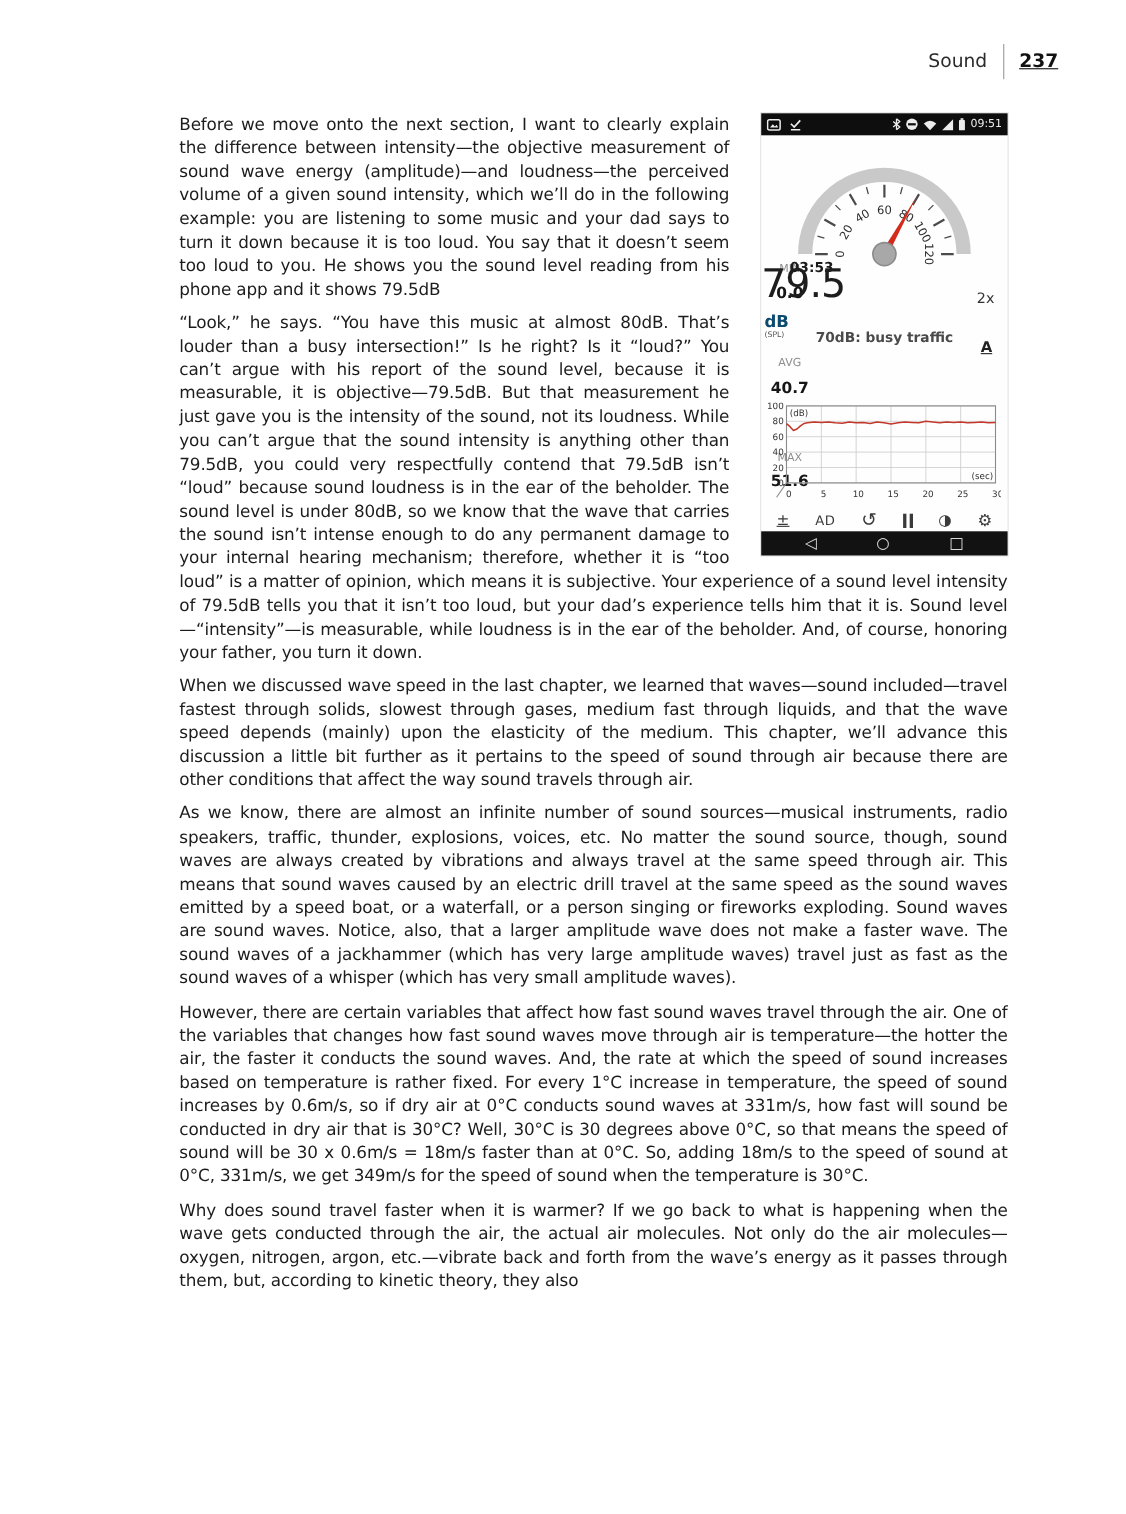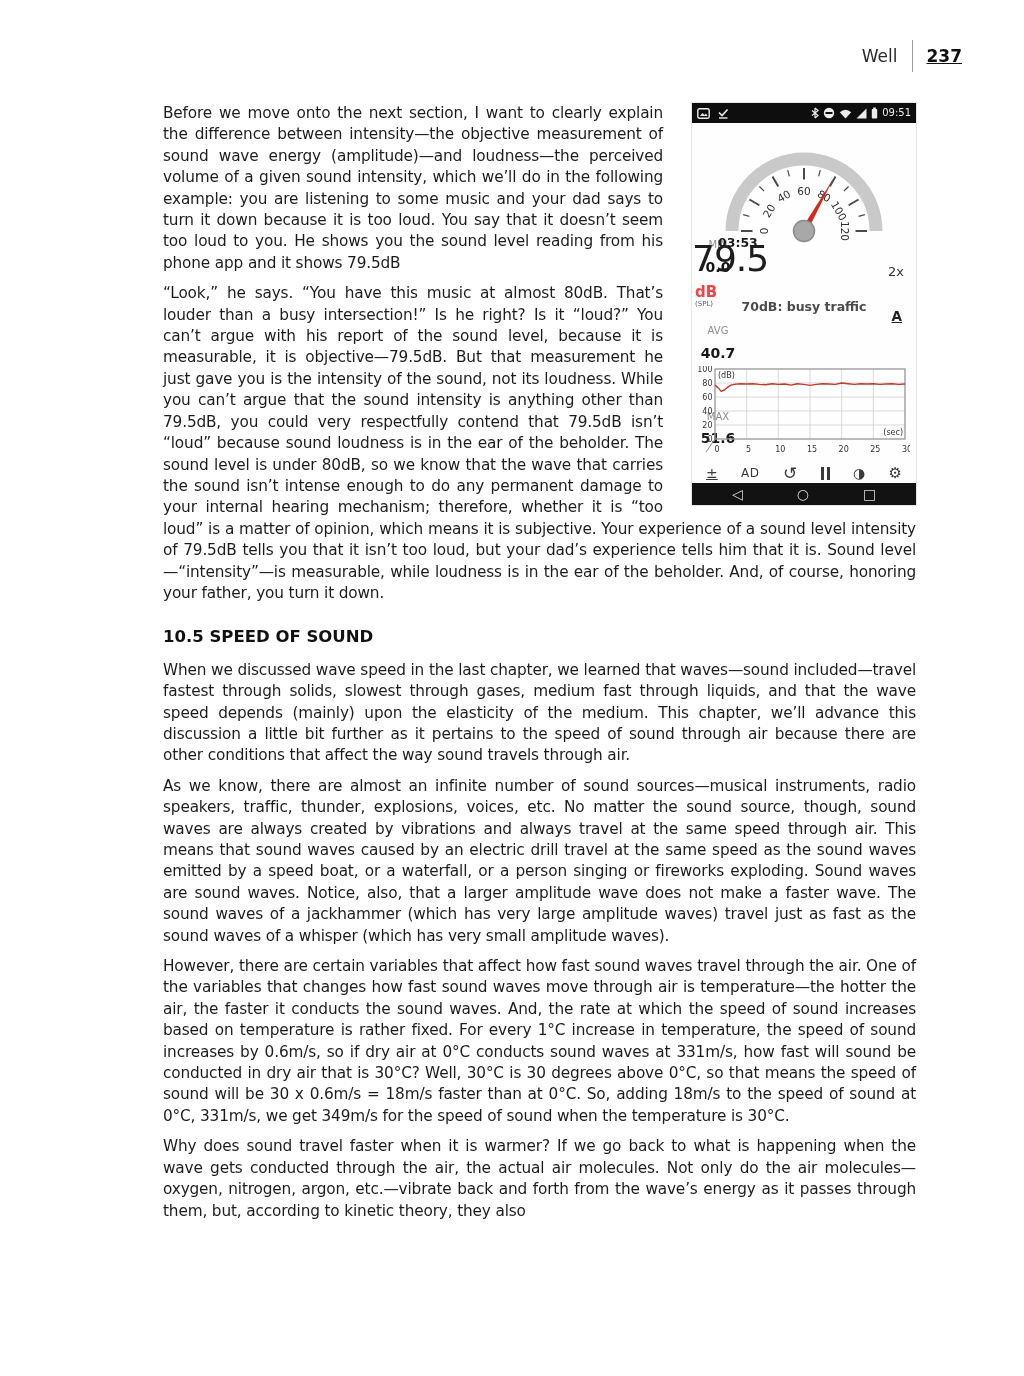--- a/index.html
+++ b/index.html
@@ -59,21 +59,21 @@
   .gauge-wrap svg { display: block; }
   .gauge-timer { font-size: 12.5px; font-weight: bold; fill: #1b1b1b; }
   .gauge-label { font-size: 10.5px; fill: #2e2e2e; }
 
   .reading-row {
     position: relative; margin-top: 2px; height: 42px;
     display: flex; justify-content: center; align-items: flex-start; flex-direction: column;
   }
   .reading-value { font-size: 36px; line-height: 40px; letter-spacing: -1px; color: #1d1d1d; }
   .reading-unit-wrap { display: inline-flex; flex-direction: column; margin-left: 3px; padding-top: 6px; }
-  .reading-unit { font-size: 15px; font-weight: bold; color: #ef4444; line-height: 15px; }
+  .reading-unit { font-size: 15px; font-weight: bold; color: #0c4a6e; line-height: 15px; }
   .reading-unit-sub { font-size: 7px; color: #555; line-height: 9px; }
   .reading-zoom { position: absolute; right: 12px; top: 8px; font-size: 13px; color: #333; }
 
   .reference-row { position: relative; height: 18px; margin-top: 1px; text-align: center; }
   .reference { font-size: 12.5px; font-weight: bold; color: #4a4a4a; }
   .weighting {
     position: absolute; right: 14px; top: 10px;
     font-size: 13.5px; font-weight: bold; color: #222;
     text-decoration: underline;
   }
@@ -110,21 +110,21 @@
     color: #d8d8d8; font-size: 14px;
   }
   .nav-bar span { line-height: 14px; }
 </style>
 </head>
 <body>
 
 <div class="page">
 
   <header class="page-header">
-    <span class="section">Well</span>
+    <span class="section">Sound</span>
     <span class="rule"></span>
     <span class="pagenum">237</span>
   </header>
 
   <main class="content">
 
     <aside class="phone">
 
       <div class="status-bar">
         <svg class="sicon" width="13" height="11" viewBox="0 0 13 11">
@@ -281,20 +281,19 @@
       <div class="nav-bar">
         <span>◁</span>
         <span>○</span>
         <span>□</span>
       </div>
     </aside>
 
     <p>Before we move onto the next section, I want to clearly explain the difference between intensity—the objective measurement of sound wave energy (amplitude)—and loudness—the perceived volume of a given sound intensity, which we’ll do in the following example: you are listening to some music and your dad says to turn it down because it is too loud. You say that it doesn’t seem too loud to you. He shows you the sound level reading from his phone app and it shows 79.5dB</p>
     <p>“Look,” he says. “You have this music at almost 80dB. That’s louder than a busy intersection!” Is he right? Is it “loud?” You can’t argue with his report of the sound level, because it is measurable, it is objective—79.5dB. But that measurement he just gave you is the intensity of the sound, not its loudness. While you can’t argue that the sound intensity is anything other than 79.5dB, you could very respectfully contend that 79.5dB isn’t “loud” because sound loudness is in the ear of the beholder. The sound level is under 80dB, so we know that the wave that carries the sound isn’t intense enough to do any permanent damage to your internal hearing mechanism; therefore, whether it is “too loud” is a matter of opinion, which means it is subjective. Your experience of a sound level intensity of 79.5dB tells you that it isn’t too loud, but your dad’s experience tells him that it is. Sound level—“intensity”—is measurable, while loudness is in the ear of the beholder. And, of course, honoring your father, you turn it down.</p>
 
-    <h2>10.5 SPEED OF SOUND</h2>
 
     <p>When we discussed wave speed in the last chapter, we learned that waves—sound included—travel fastest through solids, slowest through gases, medium fast through liquids, and that the wave speed depends (mainly) upon the elasticity of the medium. This chapter, we’ll advance this discussion a little bit further as it pertains to the speed of sound through air because there are other conditions that affect the way sound travels through air.</p>
     <p>As we know, there are almost an infinite number of sound sources—musical instruments, radio speakers, traffic, thunder, explosions, voices, etc. No matter the sound source, though, sound waves are always created by vibrations and always travel at the same speed through air. This means that sound waves caused by an electric drill travel at the same speed as the sound waves emitted by a speed boat, or a waterfall, or a person singing or fireworks exploding. Sound waves are sound waves. Notice, also, that a larger amplitude wave does not make a faster wave. The sound waves of a jackhammer (which has very large amplitude waves) travel just as fast as the sound waves of a whisper (which has very small amplitude waves).</p>
     <p>However, there are certain variables that affect how fast sound waves travel through the air. One of the variables that changes how fast sound waves move through air is temperature—the hotter the air, the faster it conducts the sound waves. And, the rate at which the speed of sound increases based on temperature is rather fixed. For every 1°C increase in temperature, the speed of sound increases by 0.6m/s, so if dry air at 0°C conducts sound waves at 331m/s, how fast will sound be conducted in dry air that is 30°C? Well, 30°C is 30 degrees above 0°C, so that means the speed of sound will be 30 x 0.6m/s = 18m/s faster than at 0°C. So, adding 18m/s to the speed of sound at 0°C, 331m/s, we get 349m/s for the speed of sound when the temperature is 30°C.</p>
     <p>Why does sound travel faster when it is warmer? If we go back to what is happening when the wave gets conducted through the air, the actual air molecules. Not only do the air molecules—oxygen, nitrogen, argon, etc.—vibrate back and forth from the wave’s energy as it passes through them, but, according to kinetic theory, they also</p>
   </main>
 </div>
 
 </body></html>

